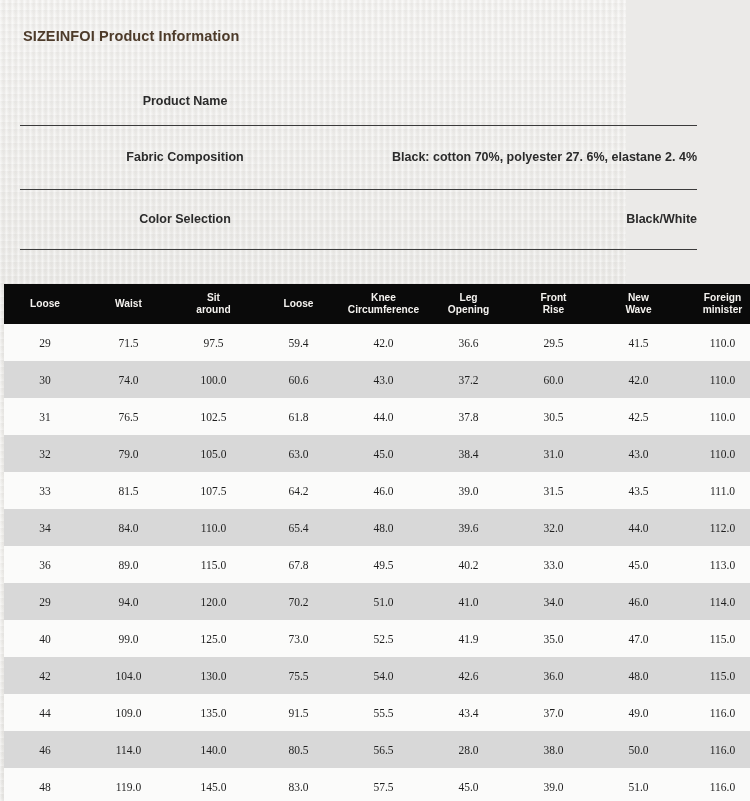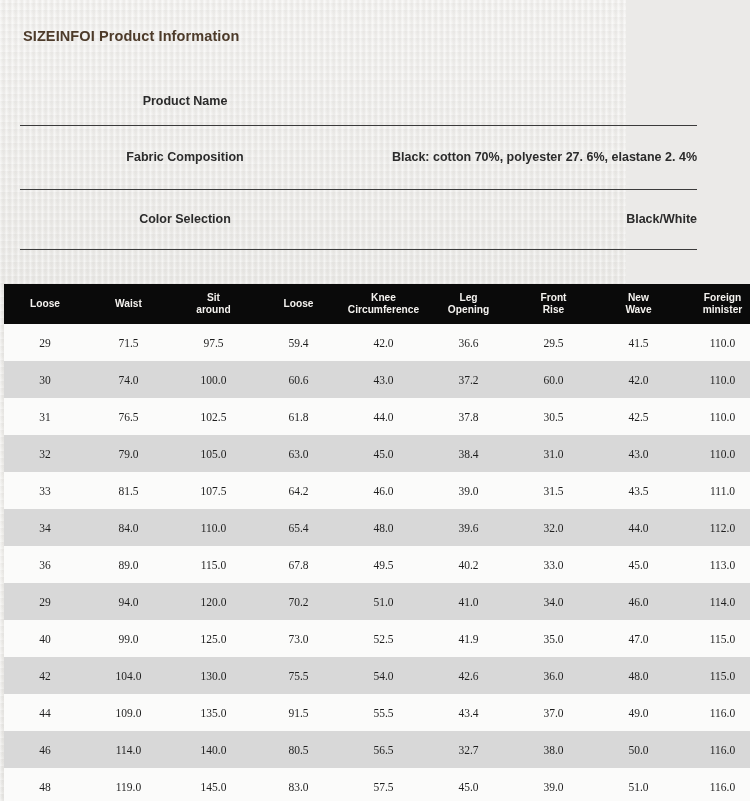--- a/index.html
+++ b/index.html
@@ -314,21 +314,21 @@
             <td>37.0</td>
             <td>49.0</td>
             <td>116.0</td>
           </tr>
           <tr class="even">
             <td>46</td>
             <td>114.0</td>
             <td>140.0</td>
             <td>80.5</td>
             <td>56.5</td>
-            <td>32.7</td>
+            <td>28.0</td>
             <td>38.0</td>
             <td>50.0</td>
             <td>116.0</td>
           </tr>
           <tr class="odd">
             <td>48</td>
             <td>119.0</td>
             <td>145.0</td>
             <td>83.0</td>
             <td>57.5</td>

